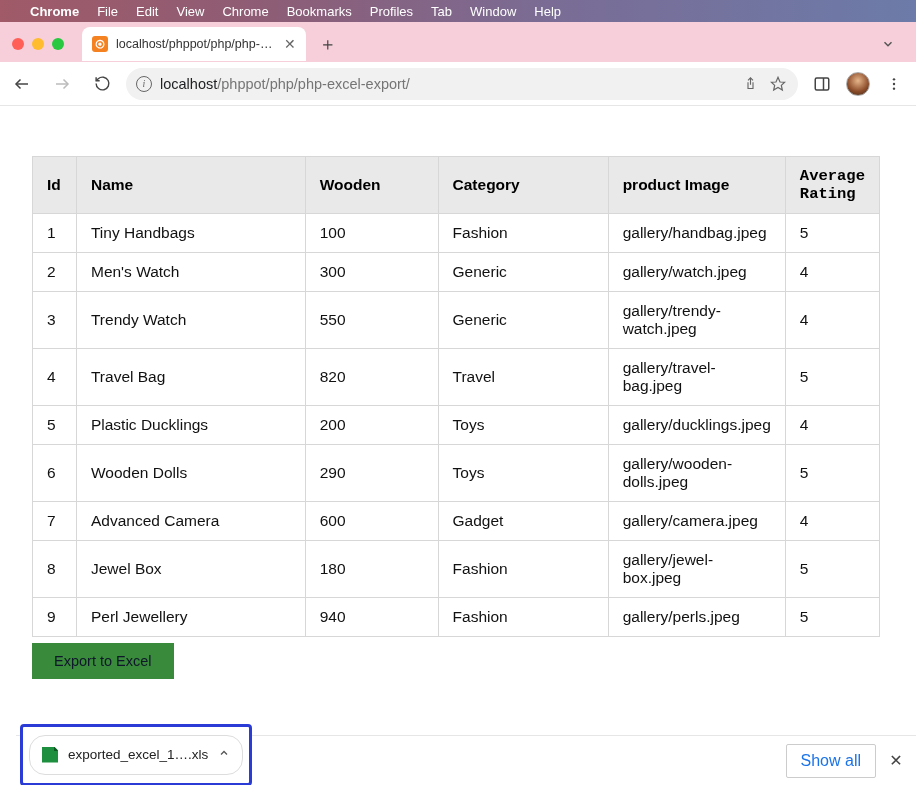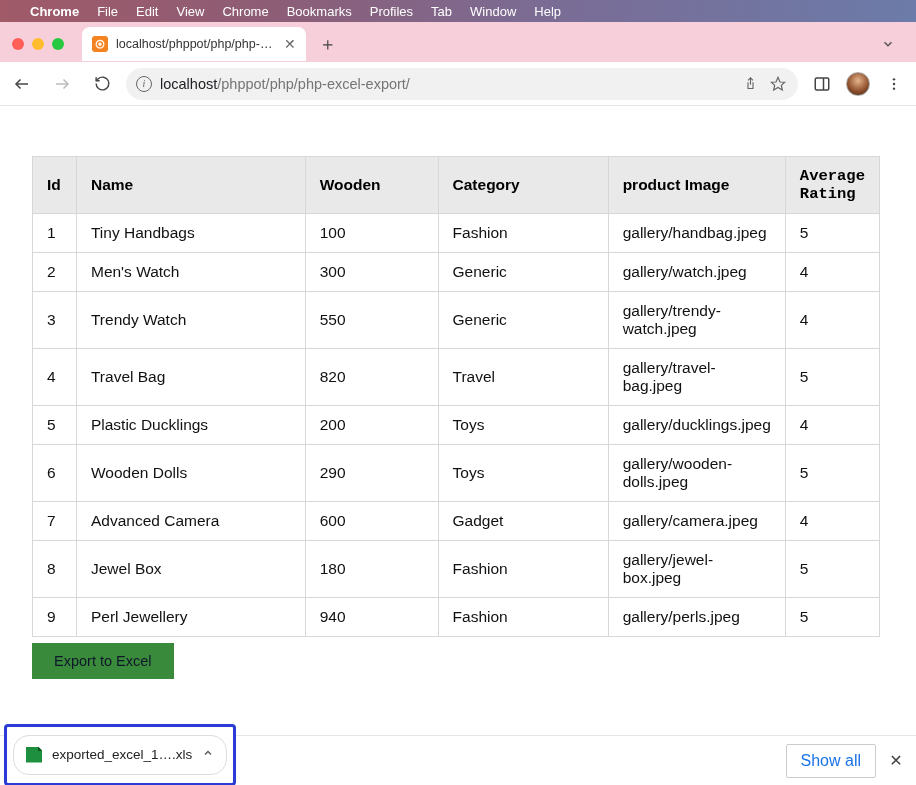--- a/index.html
+++ b/index.html
@@ -162,21 +162,21 @@
       color: #0f172a;
       font-size: 14.5px;
       padding: 10px 22px;
       border: none;
       cursor: pointer;
     }
 
     
     .download-bar {
       position: absolute;
-      bottom: 0; left: 0; right: 0;
+      bottom: 0; left: 16px; right: 0;
       height: 50px;
       background: #fff;
       border-top: 1px solid #e6e6e6;
       display: flex;
       align-items: center;
       padding: 0 4px 0 4px;
     }
     .download-chip-wrap {
       border: 3px solid #2b3cd6;
       border-radius: 4px;

